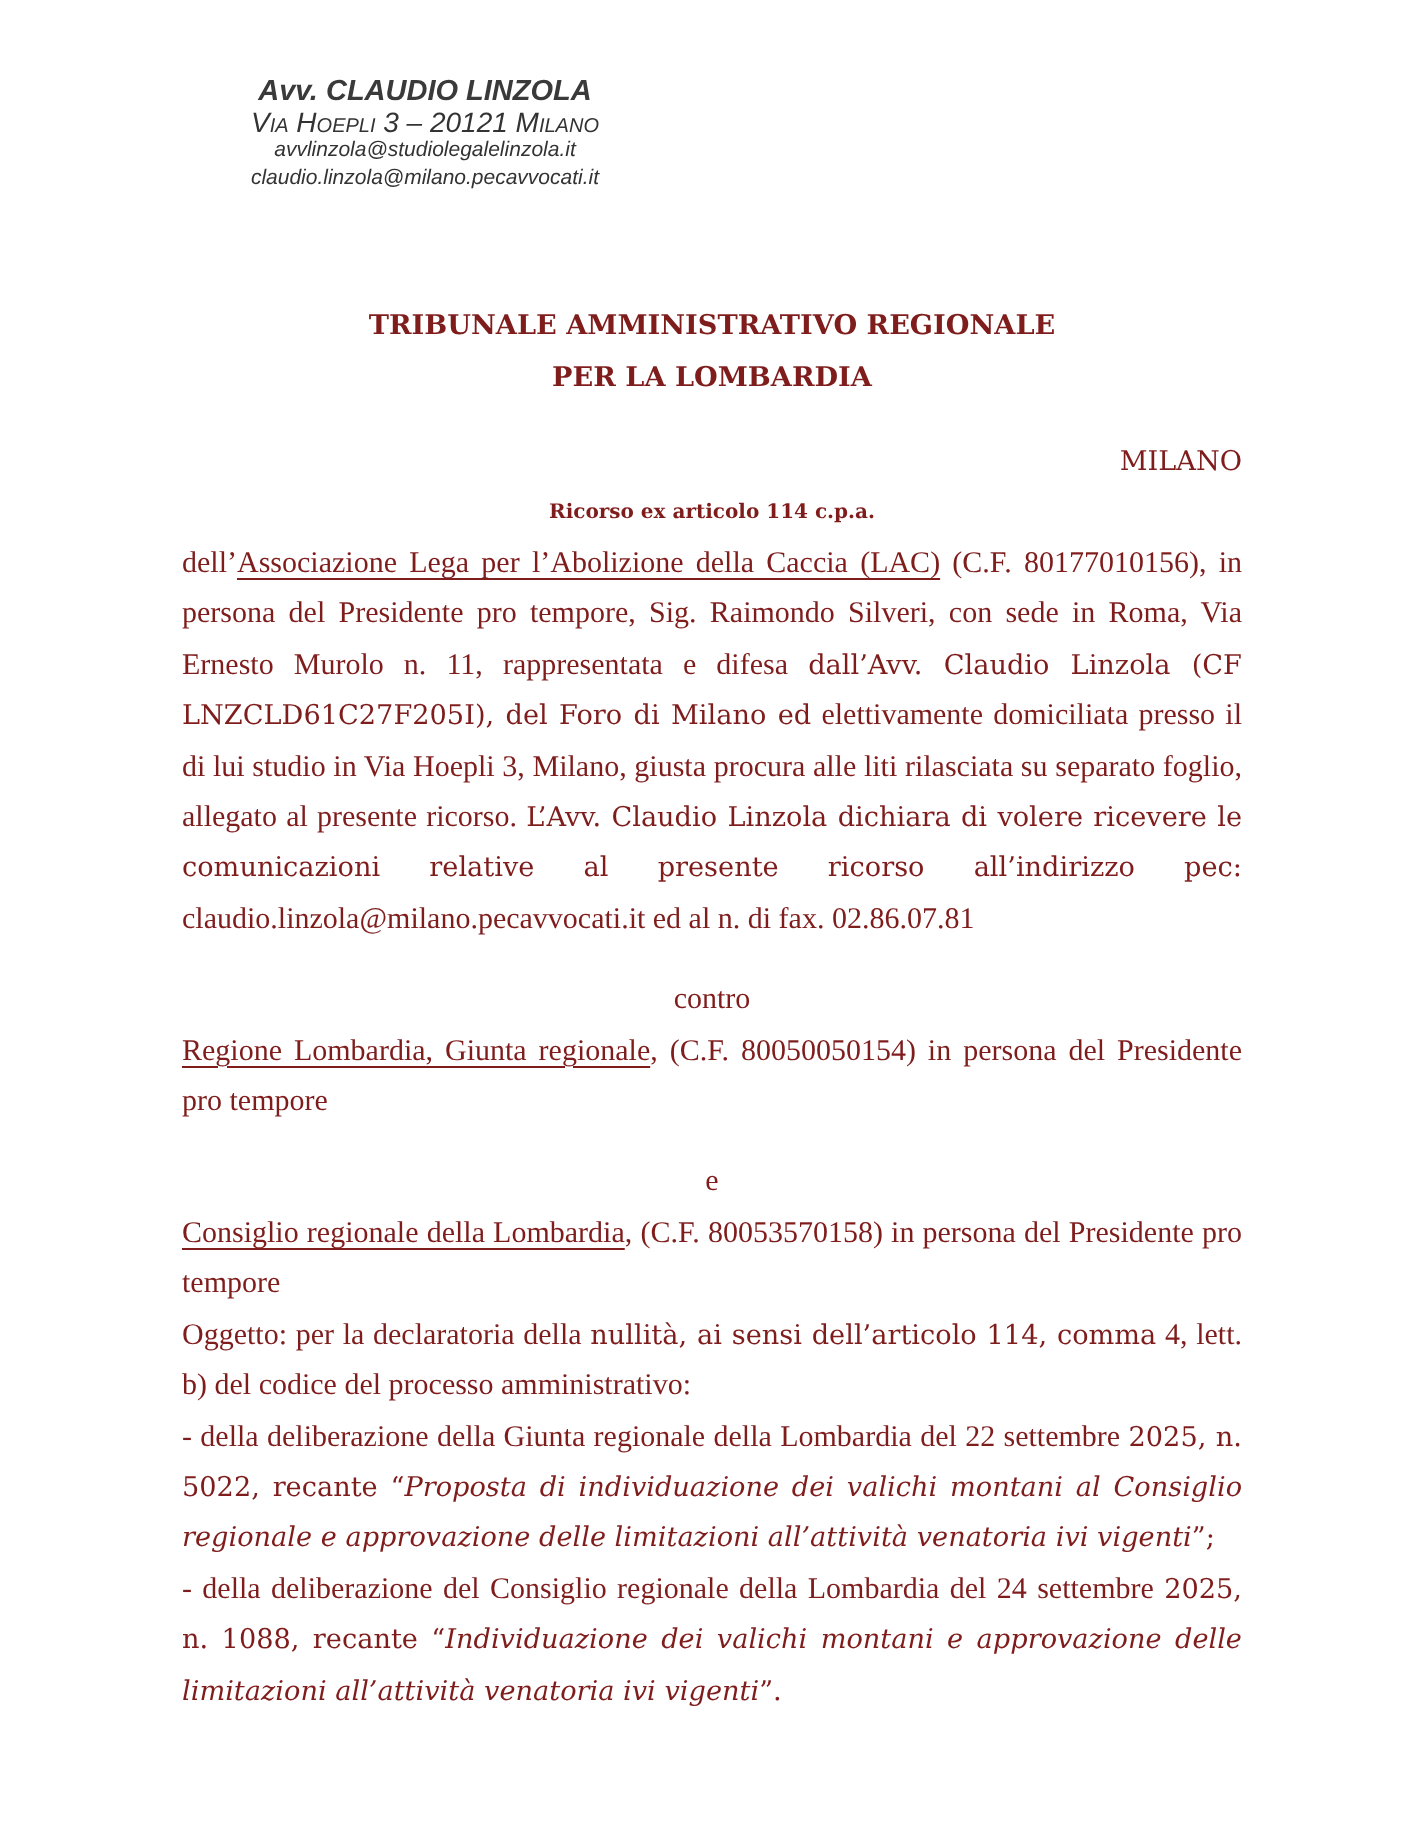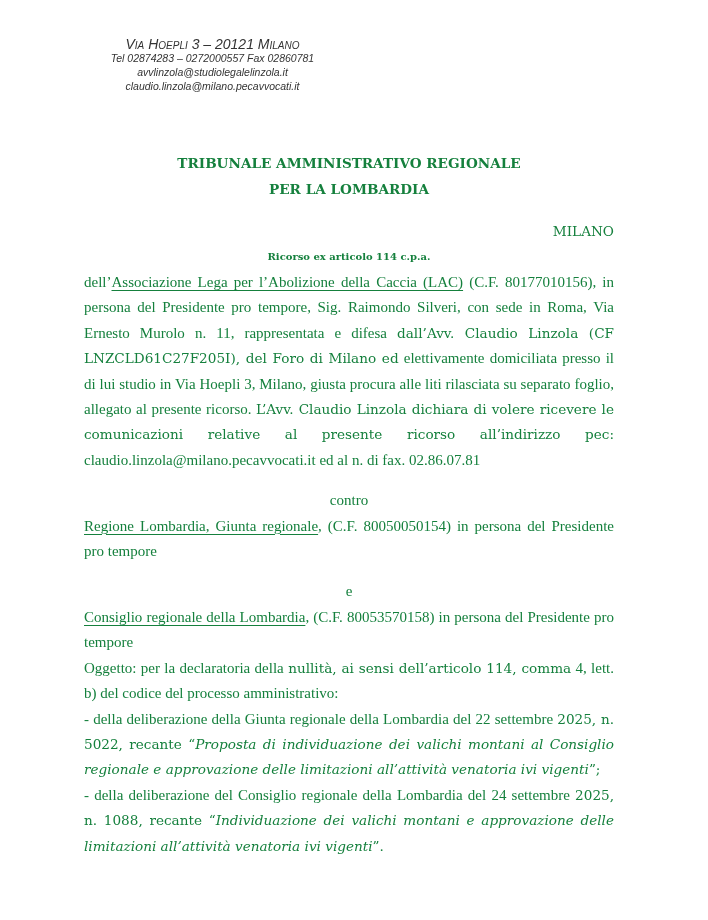--- a/index.html
+++ b/index.html
@@ -5,38 +5,38 @@
   html, body { margin: 0; padding: 0; background: #ffffff; }
   body { width: 708px; height: 920px; position: relative; overflow: hidden; color: #1a1a1a; }
   .letterhead {
     position: absolute; left: 80px; top: 38px; width: 265px;
     text-align: center; font-family: "Liberation Sans", sans-serif; font-style: italic; color: #333;
   }
   .lh-name { font-size: 14.5px; font-weight: bold; line-height: 17px; color: #3a3a3a; }
   .lh-line { font-size: 10.5px; line-height: 14px; }
   .lh-addr { font-size: 14px; line-height: 13px; font-variant: small-caps; }
   .page {
-    position: absolute; left: 84px; top: 150px; width: 530px;
-    font-family: "DejaVu Serif", serif; font-size: 13.6px; color: #15803d;
+    position: absolute; left: 91px; top: 150px; width: 530px;
+    font-family: "DejaVu Serif", serif; font-size: 13.6px; color: #7f1d1d;
   }
   .title { text-align: center; font-weight: bold; font-size: 13.6px; height: 26px; line-height: 26px; }
   .right { text-align: right; font-weight: normal; height: 26px; line-height: 26px; margin-top: 16px; }
   .subtitle { text-align: center; font-weight: bold; font-size: 10px; height: 26px; line-height: 26px; }
   .para { text-align: justify; line-height: 25.4px; font-family: "Liberation Serif", serif; font-size: 15px; }
   .center-word { text-align: center; line-height: 25.4px; font-family: "Liberation Serif", serif; font-size: 15px; margin-top: 15px; }
   .u { text-decoration: underline; text-underline-offset: 3px; text-decoration-thickness: 1.2px; }
   .b { font-family: "DejaVu Serif", serif; font-size: 13.6px; }
   .it { font-style: italic; }
 </style>
 </head>
 <body>
 
 <div class="letterhead">
+  <div class="lh-name">Avv. CLAUDIO LINZOLA</div>
   <div class="lh-addr">Via Hoepli 3 – 20121 Milano</div>
-  <div class="lh-line">Tel 02874283 – 0272000557 Fax 02860781</div>
   <div class="lh-line">avvlinzola@studiolegalelinzola.it</div>
   <div class="lh-line">claudio.linzola@milano.pecavvocati.it</div>
 </div>
 
 <div class="page">
   <div class="title">TRIBUNALE AMMINISTRATIVO REGIONALE</div>
   <div class="title">PER LA LOMBARDIA</div>
   <div class="right">MILANO</div>
   <div class="subtitle">Ricorso ex articolo 114 c.p.a.</div>
 

